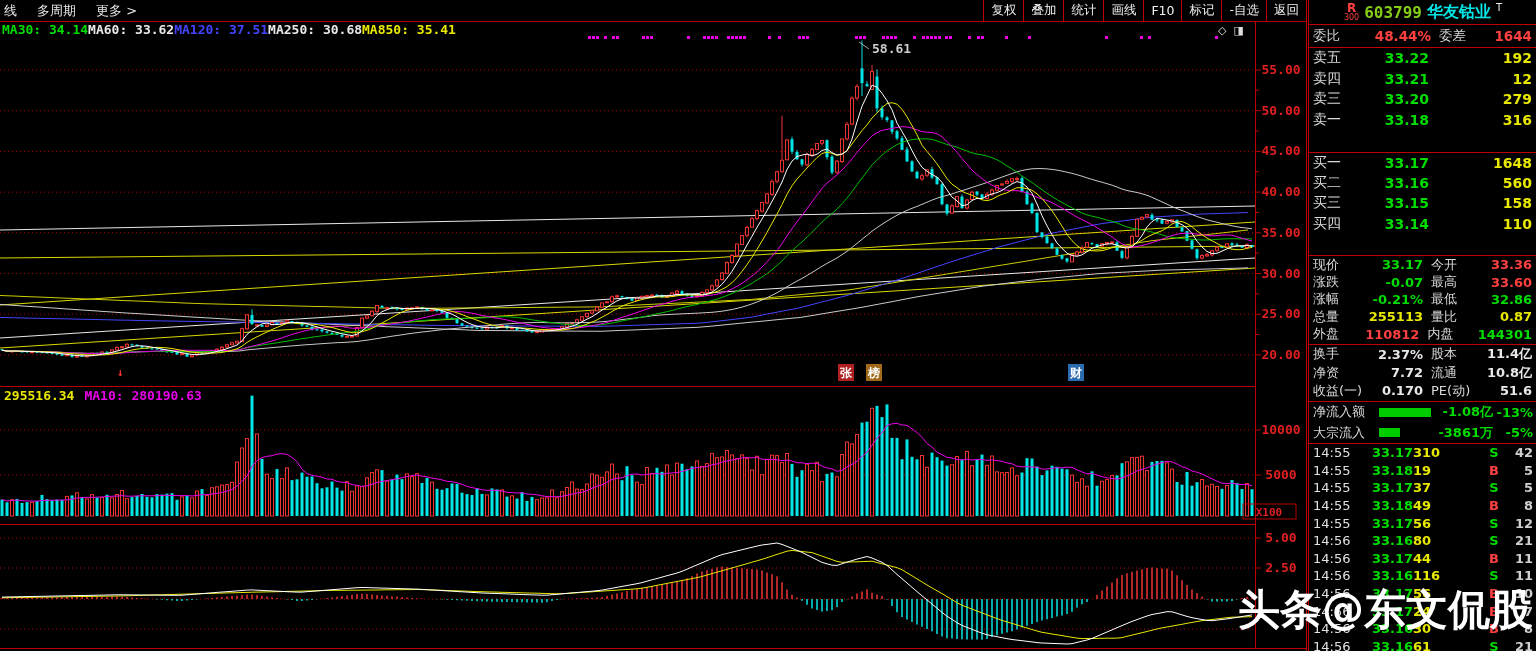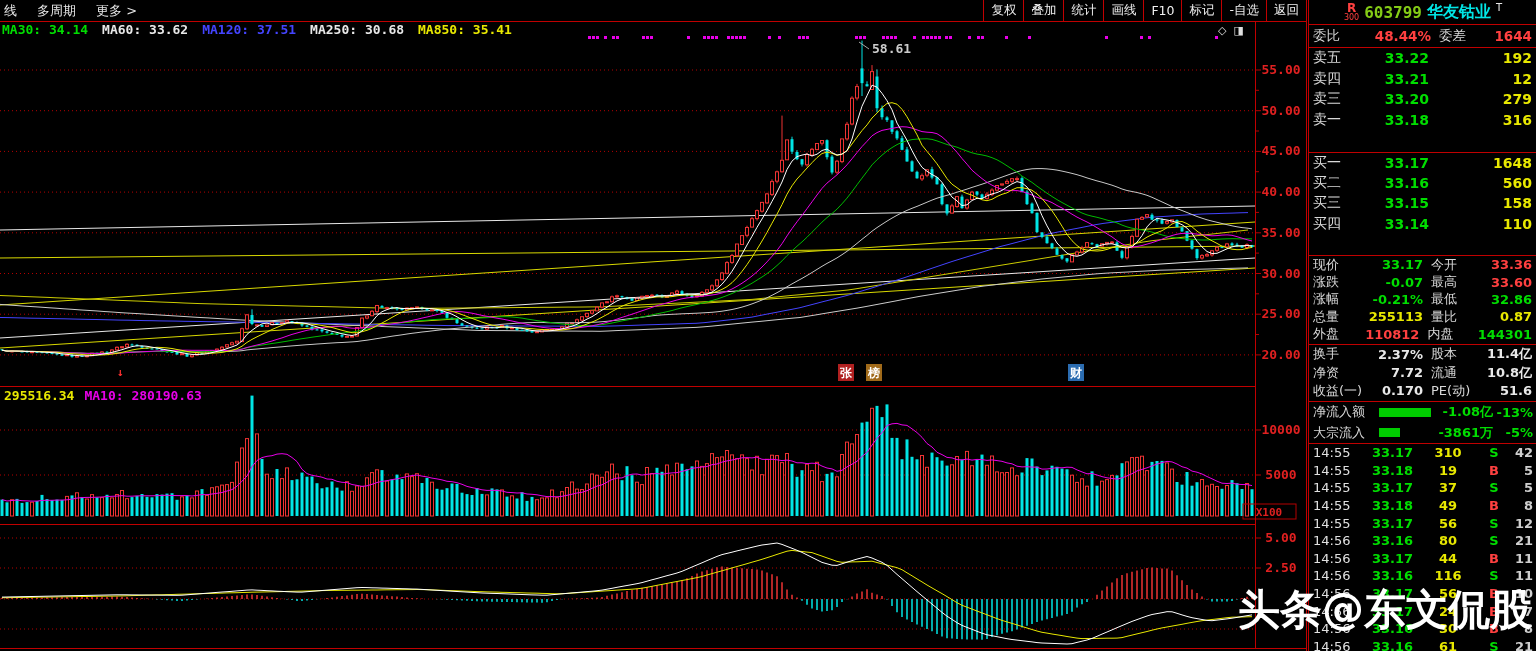--- a/index.html
+++ b/index.html
@@ -7,21 +7,21 @@
        font-family:"DejaVu Sans",sans-serif;-webkit-font-smoothing:none;}
   
   #menubar{position:absolute;left:0;top:0;width:1307px;height:21px;background:#000;display:flex;align-items:center;}
   #menu-left{display:flex;gap:20px;padding-left:4px;align-items:center;color:#e8e8e8;font-size:13px;white-space:nowrap;}
   .menu-item{cursor:default;}
   #toolbar{position:absolute;right:229px;top:0;height:21px;display:flex;}
   .tbtn{display:flex;align-items:center;padding:0 7px;color:#f0f0f0;font-size:12.5px;border-left:1px solid #c00000;white-space:nowrap;}
   .tbtn:last-child{border-right:1px solid #fef9c3;}
   #chart-icons{position:absolute;left:1218px;top:24px;color:#e0e0e0;font-size:11px;display:flex;gap:7px;z-index:5;}
   
-  #maRow{position:absolute;left:2px;top:22px;display:flex;gap:14px;z-index:4;
+  #maRow{position:absolute;left:2px;top:22px;display:flex;z-index:4;
          font:700 13px "DejaVu Sans Mono",monospace;white-space:nowrap;}
   svg#chart{position:absolute;left:0;top:0;}
   svg text{font-family:"DejaVu Sans Mono",monospace;font-weight:700;}
   
   #rp{position:absolute;left:1308px;top:0;width:228px;height:651px;border-left:1px solid #c00000;background:#000;}
   .sec{border-bottom:1px solid #c00000;box-sizing:border-box;}
   #sh{height:25px;display:flex;align-items:center;justify-content:center;gap:5px;}
   .rtag{display:flex;flex-direction:column;align-items:center;line-height:1;color:#ff4040;}
   .rtag .r{font-size:12px;font-weight:700;}
   .rtag .r3{font-size:8px;}
@@ -55,21 +55,21 @@
   .flow-row{height:20.5px;display:flex;align-items:center;padding:0 4px;font-size:13px;font-weight:700;}
   .fl-l{width:66px;color:#d8d8d8;font-weight:400;}
   .fl-bar{width:56px;height:9px;display:flex;align-items:center;}
   .fl-bar i{display:block;height:9px;background:#00cc00;}
   .fl-v{flex:1;text-align:right;color:#00dd00;}
   .fl-p{width:40px;text-align:right;color:#00dd00;}
   #ticks{height:207px;overflow:hidden;}
   .tick-row{height:17.6px;display:flex;align-items:center;padding:0 4px;font-size:13px;font-weight:700;}
   .t-time{width:42px;color:#e0e0e0;font-weight:400;}
   .t-price{width:58px;text-align:right;color:#00dd00;}
-  .t-vol{flex:1;text-align:center;color:#e8e800;}
+  .t-vol{flex:1;text-align:left;color:#e8e800;}
   .t-side{width:22px;text-align:center;}
   .t-n{width:28px;text-align:right;color:#cfcfcf;}
   .up{color:#ff4040;}.dn{color:#00dd00;}.yl{color:#e8e800;}
   .sideS{color:#00dd00;}.sideB{color:#ff4040;}
   #watermark{position:absolute;left:1238px;top:582px;z-index:20;color:#fff;
              font-size:42px;font-weight:700;white-space:nowrap;letter-spacing:0;}
 </style>
 </head>
 <body>
 

